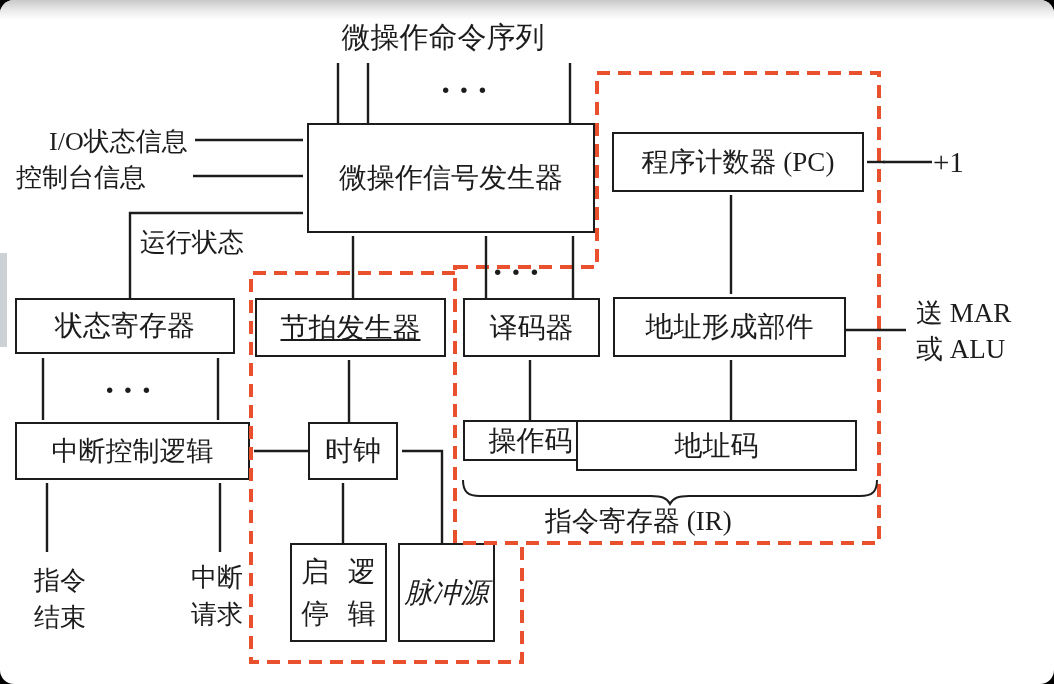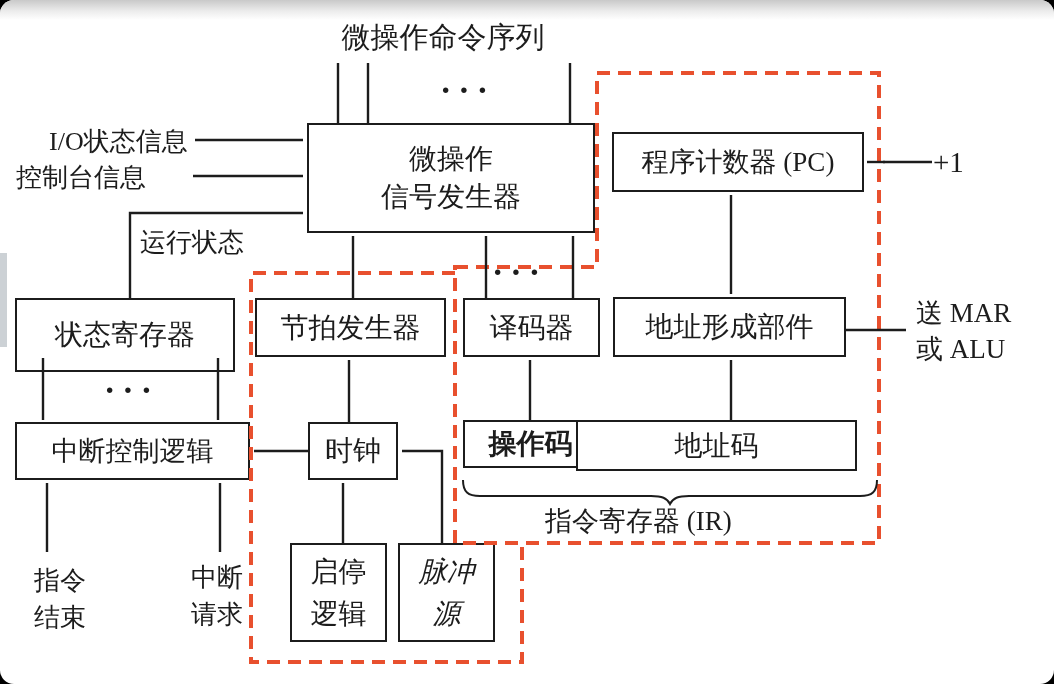--- a/index.html
+++ b/index.html
@@ -9,21 +9,21 @@
     font-family:"Liberation Serif","DejaVu Serif",serif;
     color:#1c1c1c;
     --line:#1c1c1c;
     --dashed:#e8502e;
   }
   .top-fade{position:absolute;left:0;top:0;width:100%;height:20px;
     background:linear-gradient(180deg,#c9c9c9 0%,#ececec 55%,#ffffff 100%);z-index:0;}
   .edge-strip{position:absolute;left:0;top:253px;width:7px;height:94px;background:#ccd1d5;z-index:0;}
   .box{
     position:absolute;box-sizing:border-box;border:2px solid var(--line);
-    background:#fff;display:flex;flex-direction:column;align-items:center;justify-content:center;
+    background:#fff;display:flex;flex-direction:row;align-items:center;justify-content:center;
     text-align:center;font-size:28px;line-height:38px;z-index:1;
   }
   .lbl{position:absolute;z-index:3;font-size:26px;line-height:30px;white-space:nowrap;}
   .dots{position:absolute;z-index:3;font-size:34px;font-weight:bold;letter-spacing:7px;line-height:20px;}
   svg.wires{position:absolute;left:0;top:0;z-index:2;}
   svg.wires path{fill:none;}
   svg.wires path.wire{stroke:var(--line);stroke-width:2.4;}
   svg.wires path.brace{stroke:var(--line);stroke-width:2;}
   svg.wires path.dashed{stroke:var(--dashed);stroke-width:4;stroke-dasharray:13 8;}
 </style>
@@ -36,25 +36,25 @@
 
   <div class="box" style="left:307px;top:123px;width:288px;height:110px;">
     <div>微操作</div>
     <div>信号发生器</div>
   </div>
 
   <div class="box" style="left:612px;top:132px;width:252px;height:60px;font-size:27px;">
     <div>程序计数器 (PC)</div>
   </div>
 
-  <div class="box" style="left:15px;top:298px;width:220px;height:74px;">
+  <div class="box" style="left:15px;top:298px;width:220px;height:56px;">
     <div>状态寄存器</div>
   </div>
 
-  <div class="box" style="left:255px;top:298px;width:191px;height:59px;">
+  <div class="box" style="left:255px;top:298px;width:191px;height:59px;text-decoration:underline;">
     <div>节拍发生器</div>
   </div>
 
   <div class="box" style="left:463px;top:298px;width:137px;height:59px;">
     <div>译码器</div>
   </div>
 
   <div class="box" style="left:613px;top:297px;width:233px;height:60px;">
     <div>地址形成部件</div>
   </div>
@@ -70,21 +70,21 @@
   <div class="box" style="left:290px;top:543px;width:97px;height:99px;line-height:42px;">
     <div>启停</div>
     <div>逻辑</div>
   </div>
 
   <div class="box" style="left:398px;top:543px;width:97px;height:99px;line-height:42px;font-style:italic;">
     <div>脉冲</div>
     <div>源</div>
   </div>
 
-  <div class="box" style="left:463px;top:420px;width:135px;height:48px;font-weight:bold;">
+  <div class="box" style="left:463px;top:420px;width:135px;height:41px;">
     <div>操作码</div>
   </div>
 
   <div class="box" style="left:576px;top:420px;width:281px;height:51px;">
     <div>地址码</div>
   </div>
 
   <svg class="wires" width="1054" height="684" viewBox="0 0 1054 684">
     <defs>
       <marker id="ah" markerUnits="userSpaceOnUse" markerWidth="18" markerHeight="16" refX="15" refY="7" orient="auto-start-reverse">

